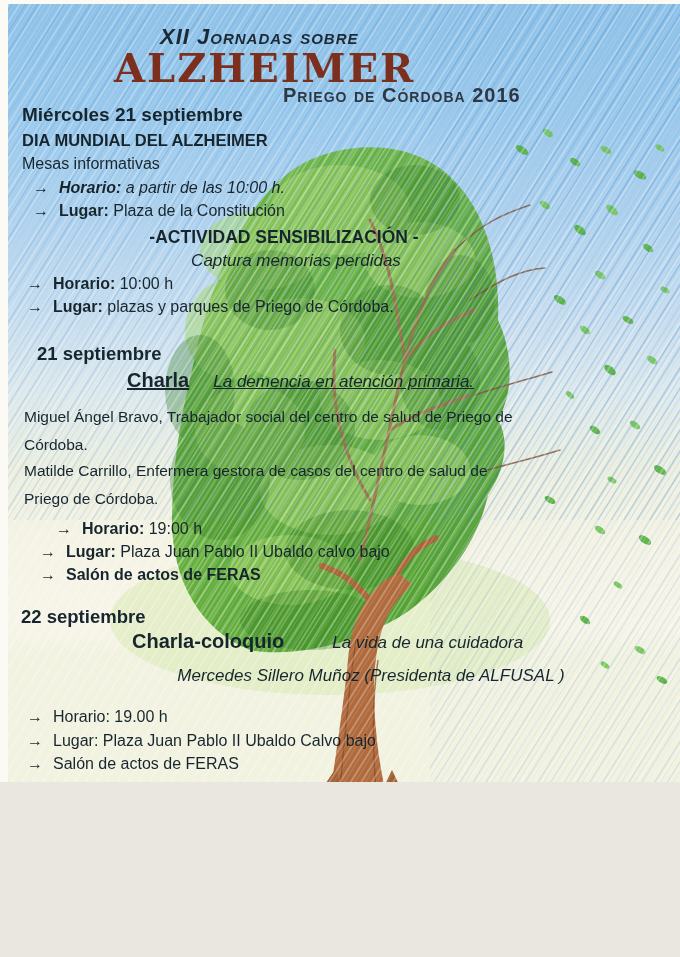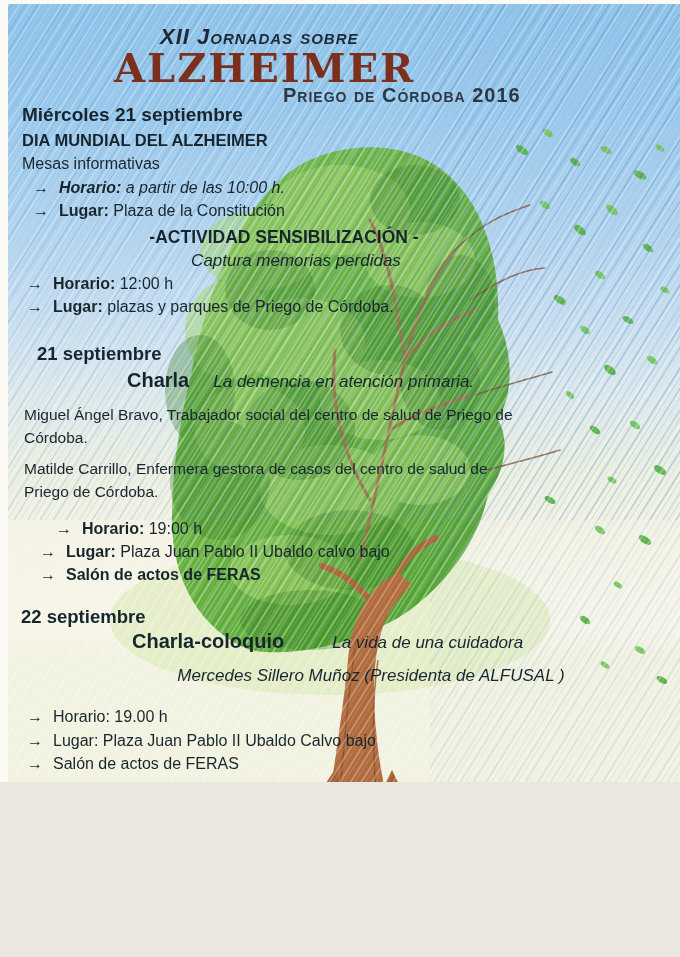--- a/index.html
+++ b/index.html
@@ -17,21 +17,21 @@
   .subtitle{font-weight:bold;font-variant:small-caps;font-size:20px;
     letter-spacing:1px;color:#2d3844;}
   
   .b{font-weight:bold;}
   .it{font-style:italic;margin-left:41px;}
   .line{white-space:nowrap;font-size:16px;}
   .arrow{display:inline-block;margin-right:10px;font-weight:normal;}
   .center{text-align:center;}
   .datehead{font-size:19px;font-weight:bold;}
   .charla-row{display:flex;align-items:baseline;}
-  .speaker{font-size:15.5px;line-height:23px;width:505px;}
+  .speaker{font-size:15.5px;line-height:28px;width:505px;}
   
   .miniheading{font-size:9px;font-weight:bold;letter-spacing:1px;color:#1d3040;}
   .logo-box{background:#fff;box-shadow:0 0 2px rgba(0,0,0,.25);}
   .alf-sq1{position:absolute;left:8px;top:18px;width:20px;height:20px;background:#63c9d8;}
   .alf-sq2{position:absolute;left:8px;top:42px;width:14px;height:14px;background:#9adde6;}
   .alf-A{position:absolute;left:8px;top:0px;font-family:"DejaVu Serif",serif;
     font-style:italic;font-weight:bold;font-size:52px;line-height:60px;color:#15181a;}
   .alf-tag{position:absolute;left:46px;top:13px;font-family:"DejaVu Serif",serif;
     font-style:italic;font-size:6px;line-height:8px;color:#23272a;}
   .alf-name{position:absolute;left:38px;top:46px;font-family:"DejaVu Serif",serif;
@@ -211,28 +211,28 @@
   <div class="abs line" style="left:33px;top:179px;font-style:italic;">
     <span class="arrow">→</span><span class="b">Horario:</span><span> a partir de las 10:00 h.</span>
   </div>
   <div class="abs line" style="left:33px;top:202px;">
     <span class="arrow">→</span><span class="b">Lugar:</span><span> Plaza de la Constitución</span>
   </div>
 
   <div class="abs center b" style="left:0;top:227px;width:520px;font-size:17.5px;margin-left:24px;">-ACTIVIDAD SENSIBILIZACIÓN -</div>
   <div class="abs center it" style="left:0;top:251px;width:510px;font-size:17px;">Captura memorias perdidas</div>
   <div class="abs line" style="left:27px;top:275px;">
-    <span class="arrow">→</span><span class="b">Horario:</span><span> 12:00 h</span>
+    <span class="arrow">→</span><span class="b">Horario:</span><span> 10:00 h</span>
   </div>
   <div class="abs line" style="left:27px;top:298px;">
     <span class="arrow">→</span><span class="b">Lugar:</span><span> plazas y parques de Priego de Córdoba.</span>
   </div>
 
   <div class="abs datehead" style="left:37px;top:343px;font-size:18.5px;">21 septiembre</div>
-  <div class="abs charla-row" style="left:127px;top:369px;">
+  <div class="abs charla-row" style="left:127px;top:369px;text-decoration:underline;">
     <span class="b" style="font-size:20px;">Charla</span>
     <span class="it" style="font-size:17px;margin-left:24px;">La demencia en atención primaria.</span>
   </div>
   <div class="abs speaker" style="left:24px;top:403px;">Miguel Ángel Bravo, Trabajador social del centro de salud de Priego de Córdoba.</div>
   <div class="abs speaker" style="left:24px;top:457px;">Matilde Carrillo, Enfermera gestora de casos del centro de salud de Priego de Córdoba.</div>
   <div class="abs line" style="left:56px;top:520px;">
     <span class="arrow">→</span><span class="b">Horario:</span><span> 19:00 h</span>
   </div>
   <div class="abs line" style="left:40px;top:543px;">
     <span class="arrow">→</span><span class="b">Lugar:</span><span> Plaza Juan Pablo II Ubaldo calvo bajo</span>

